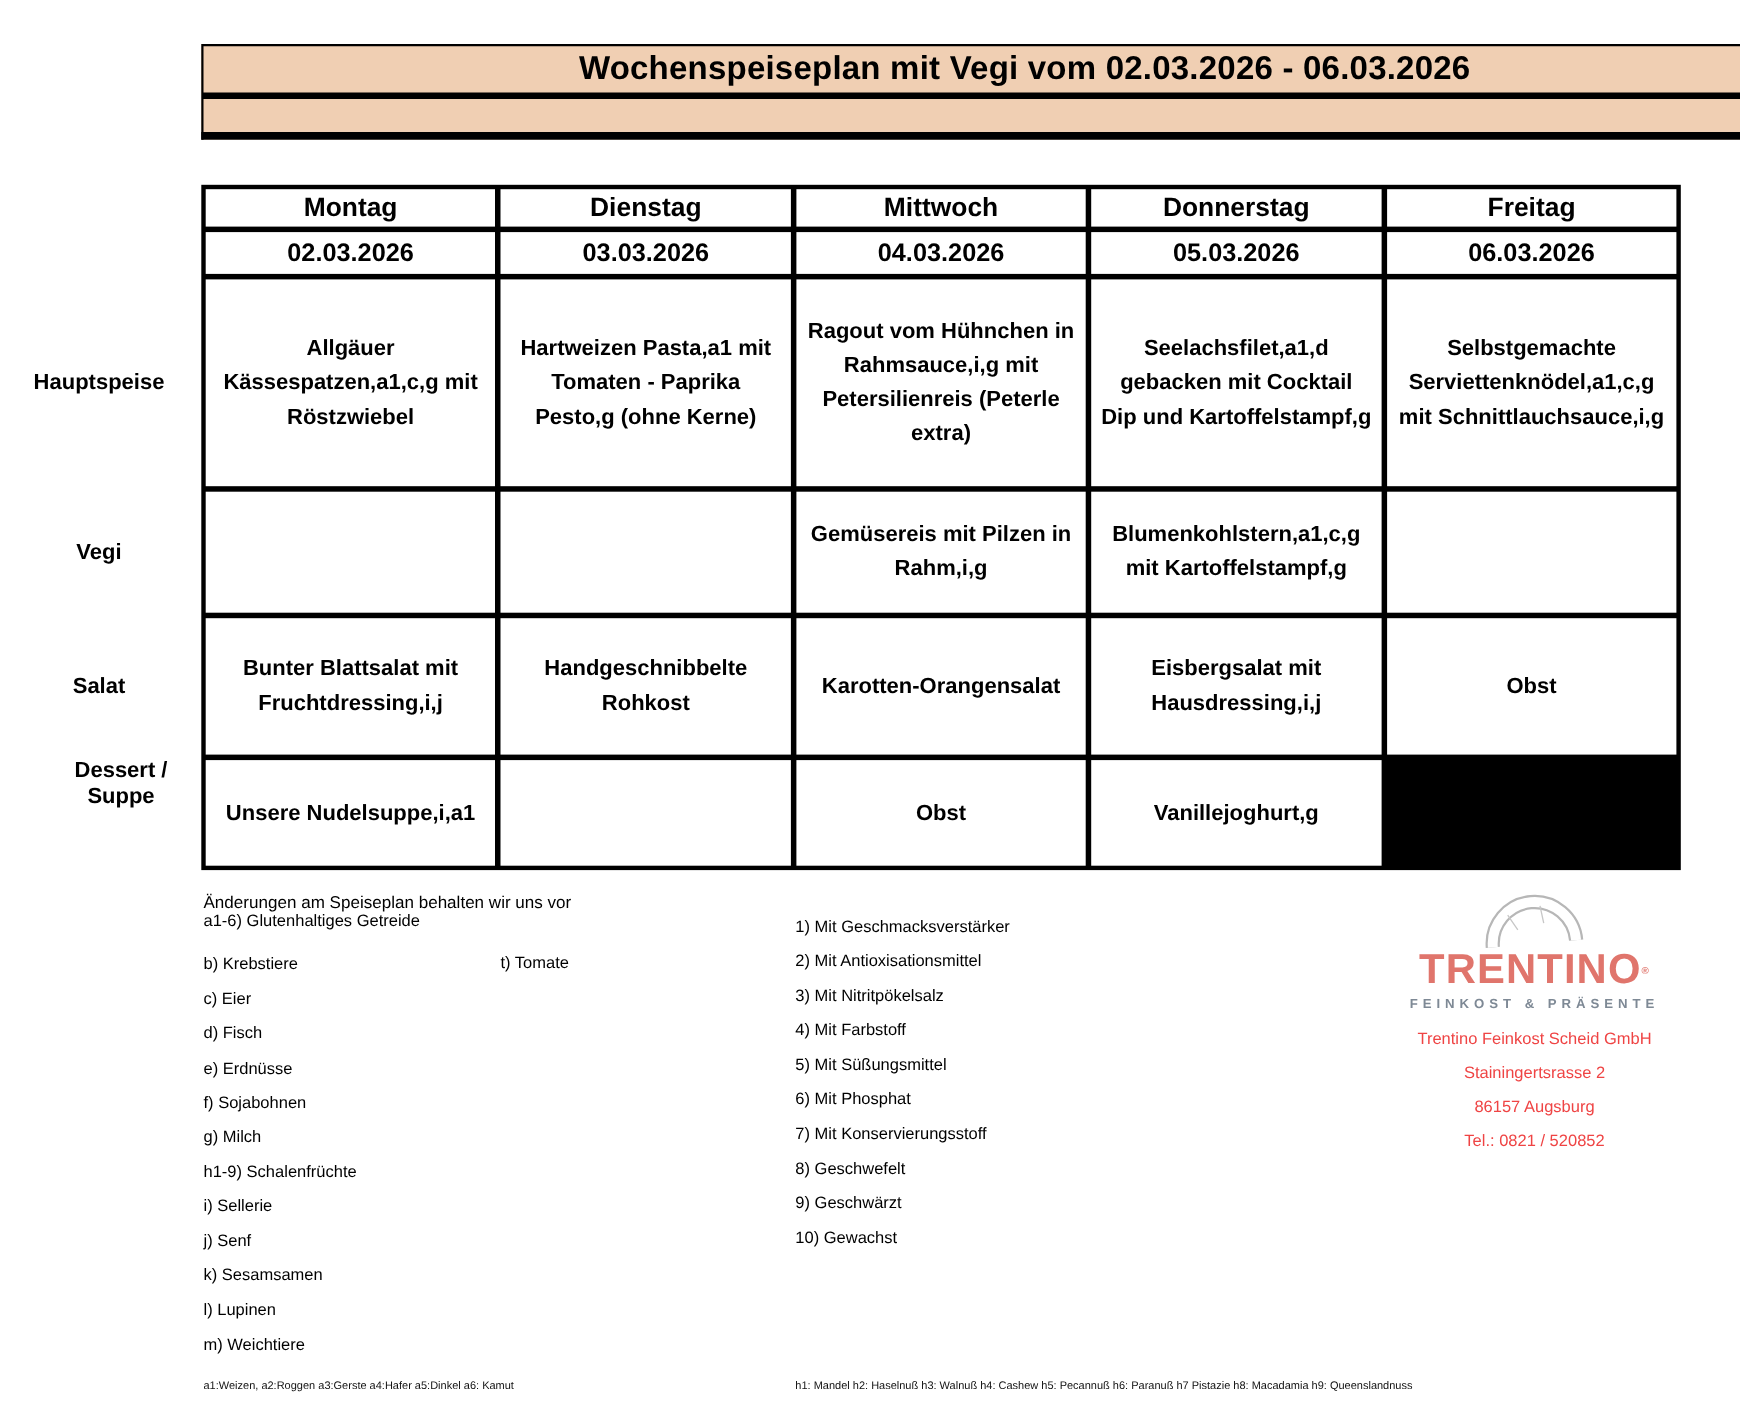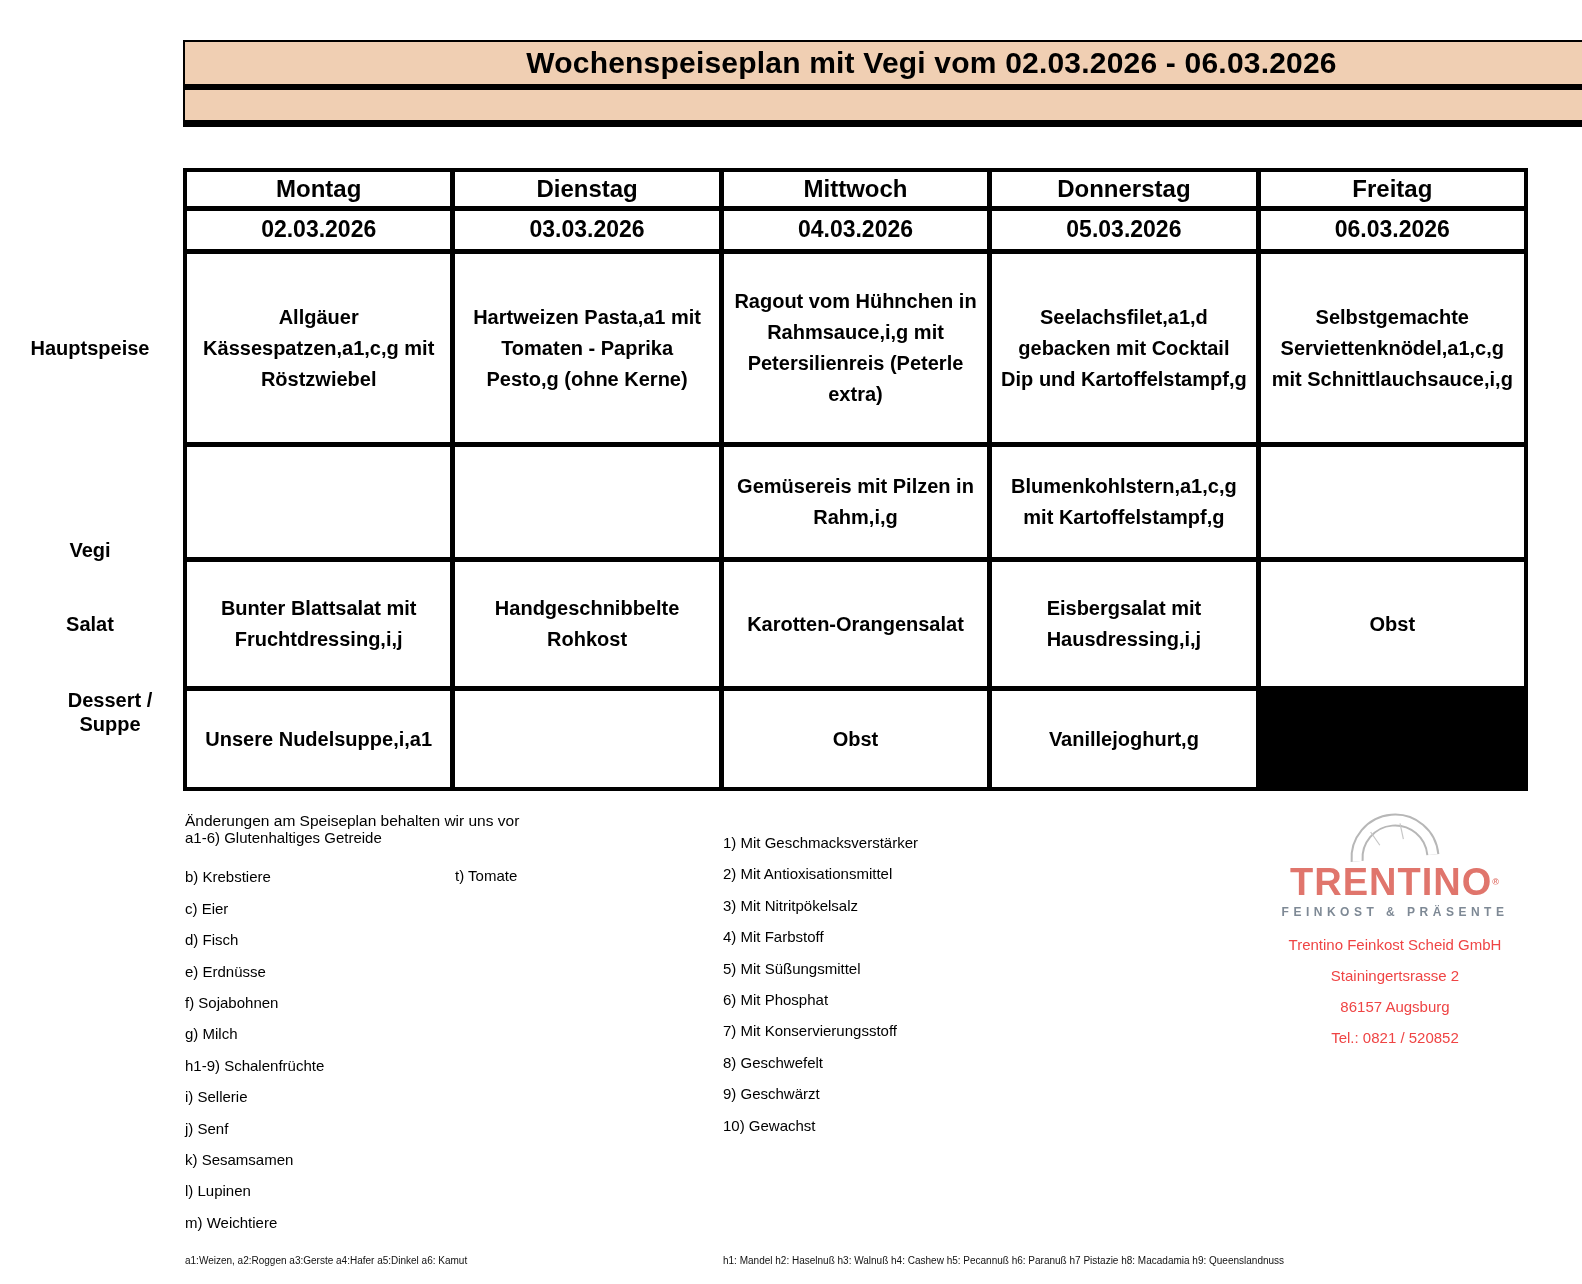--- a/index.html
+++ b/index.html
@@ -43,21 +43,21 @@
   }
   .cell.day  { font-size:24px; }
   .cell.date { font-size:23px; }
   .cell.menu { font-size:20px; }
 
   .row-label {
     position:absolute; left:0; width:180px;
     text-align:center; font-weight:bold; font-size:20px; line-height:24px;
   }
   #label-haupt   { top:336px; }
-  #label-vegi    { top:490px;margin-top:48px; }
+  #label-vegi    { top:490px; }
   #label-salat   { top:612px; }
   #label-dessert { top:688px;padding-left:40px; }
 
   
   .notice {
     position:absolute; left:185px; top:812px;
     font-weight:normal; font-size:15.5px;
   }
   .legend-col { position:absolute; font-size:15px; }
   #legend-left   { left:185px; top:828px; }

